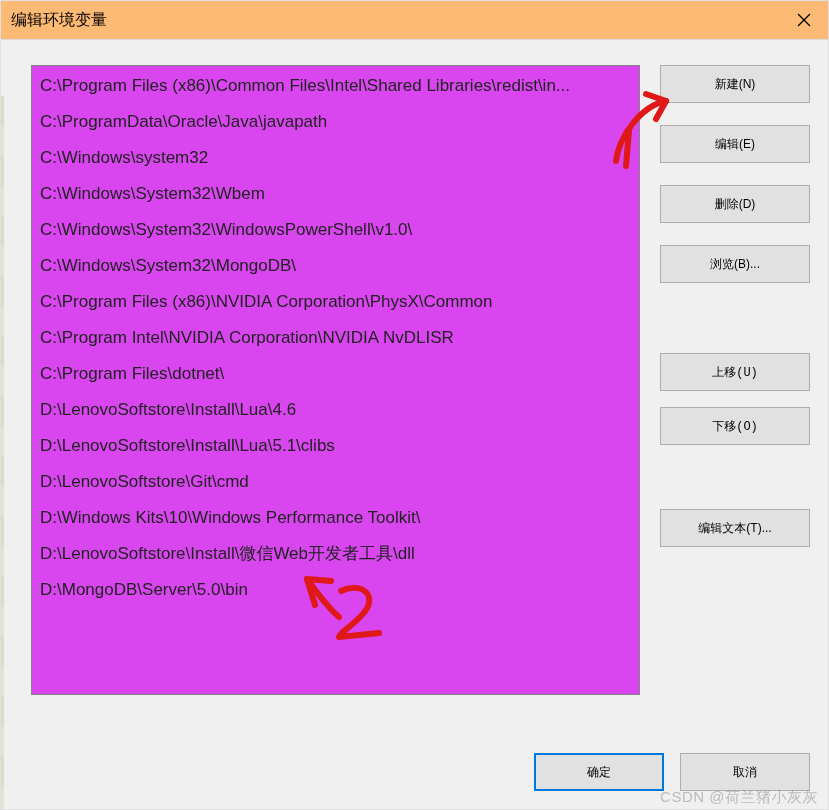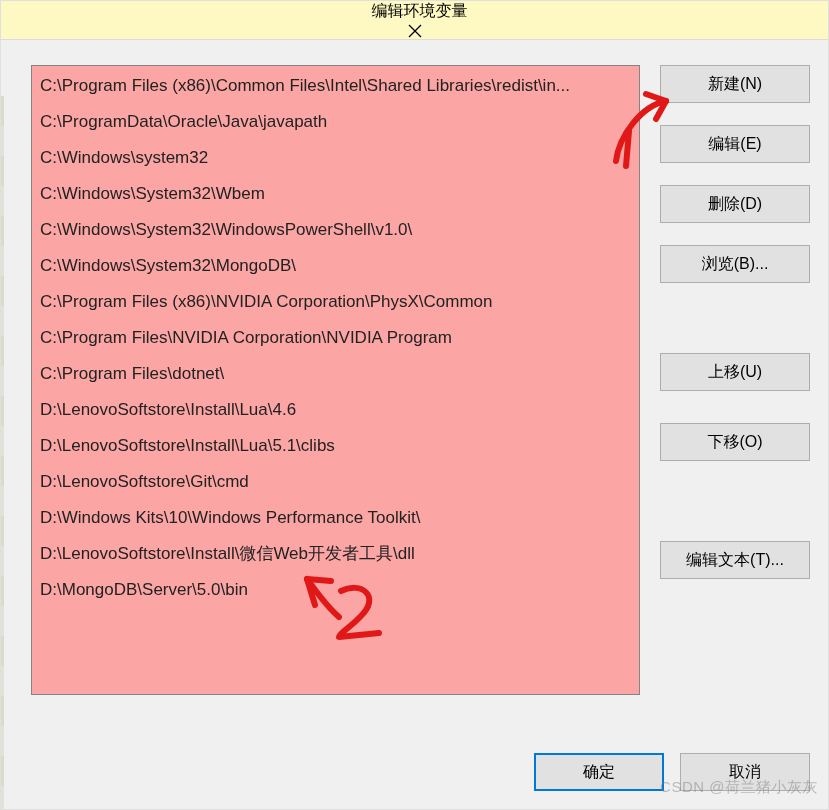--- a/index.html
+++ b/index.html
@@ -19,25 +19,24 @@
   .window {
     width: 829px;
     height: 810px;
     background: #f0f0f0;
     border: 1px solid #e0e0e0;
     box-sizing: border-box;
     position: relative;
   }
   .titlebar {
     height: 38px;
-    background: #fef9c3;
+    background: #fdba74;
     display: flex;
     align-items: center;
     border-bottom: 1px solid #dcdcdc;
-    flex-direction: column;
   }
   .titlebar .title {
     padding-left: 10px;
     font-size: 16px;
     color: #000;
     flex: 1;
   }
   .close-btn {
     width: 48px;
     height: 38px;
@@ -63,21 +62,21 @@
     flex-direction: column;
   }
   .main-row {
     display: flex;
     flex: 1;
     min-height: 0;
   }
   .listbox {
     width: 620px;
     height: 630px;
-    background: #fca5a5;
+    background: #d946ef;
     border: 1px solid #848484;
     box-sizing: border-box;
     padding: 2px 0;
     overflow: hidden;
   }
   .list-item {
     padding: 3px 8px 3px 8px;
     white-space: nowrap;
     overflow: hidden;
     text-overflow: ellipsis;
@@ -90,50 +89,50 @@
     flex-direction: column;
     margin-left: 20px;
     gap: 0;
   }
   .btn {
     width: 150px;
     height: 38px;
     background: #e1e1e1;
     border: 1px solid #adadad;
     font-family: inherit;
-    font-size: 16px;
+    font-size: 12px;
     cursor: default;
     margin-bottom: 0;
     display: flex;
     align-items: center;
     justify-content: center;
     box-sizing: border-box;
   }
   .side-buttons .group1 .btn { margin-bottom: 22px; }
-  .side-buttons .group2 .btn { margin-bottom: 32px; }
+  .side-buttons .group2 .btn { margin-bottom: 16px; font-family: Liberation Mono, monospace; }
   .side-buttons .group2 { margin-top: 48px; }
   .side-buttons .group3 { margin-top: 48px; }
   .footer {
     display: flex;
     justify-content: flex-end;
     gap: 16px;
     padding-top: 26px;
   }
   .footer .btn {
     width: 130px;
     height: 38px;
   }
   .footer .btn.primary {
     border: 2px solid #0078d7;
     background: #e1e1e1;
   }
   .watermark {
     position: absolute;
     right: 10px;
-    bottom: 12px;
+    bottom: 2px;
     font-size: 15px;
     color: rgba(120,120,120,0.45);
     pointer-events: none;
     letter-spacing: 0.5px;
     margin-left: 13px;
   }
   .left-edge {
     position: absolute;
     left: 0;
     top: 95px;
@@ -174,21 +173,21 @@
       <div class="main-row">
 
         <div class="listbox">
           <div class="list-item">C:\Program Files (x86)\Common Files\Intel\Shared Libraries\redist\in...</div>
           <div class="list-item">C:\ProgramData\Oracle\Java\javapath</div>
           <div class="list-item">C:\Windows\system32</div>
           <div class="list-item">C:\Windows\System32\Wbem</div>
           <div class="list-item">C:\Windows\System32\WindowsPowerShell\v1.0\</div>
           <div class="list-item">C:\Windows\System32\MongoDB\</div>
           <div class="list-item">C:\Program Files (x86)\NVIDIA Corporation\PhysX\Common</div>
-          <div class="list-item">C:\Program Files\NVIDIA Corporation\NVIDIA Program</div>
+          <div class="list-item">C:\Program Intel\NVIDIA Corporation\NVIDIA NvDLISR</div>
           <div class="list-item">C:\Program Files\dotnet\</div>
           <div class="list-item">D:\LenovoSoftstore\Install\Lua\4.6</div>
           <div class="list-item">D:\LenovoSoftstore\Install\Lua\5.1\clibs</div>
           <div class="list-item">D:\LenovoSoftstore\Git\cmd</div>
           <div class="list-item">D:\Windows Kits\10\Windows Performance Toolkit\</div>
           <div class="list-item">D:\LenovoSoftstore\Install\微信Web开发者工具\dll</div>
           <div class="list-item">D:\MongoDB\Server\5.0\bin</div>
         </div>
 
         <div class="side-buttons">

